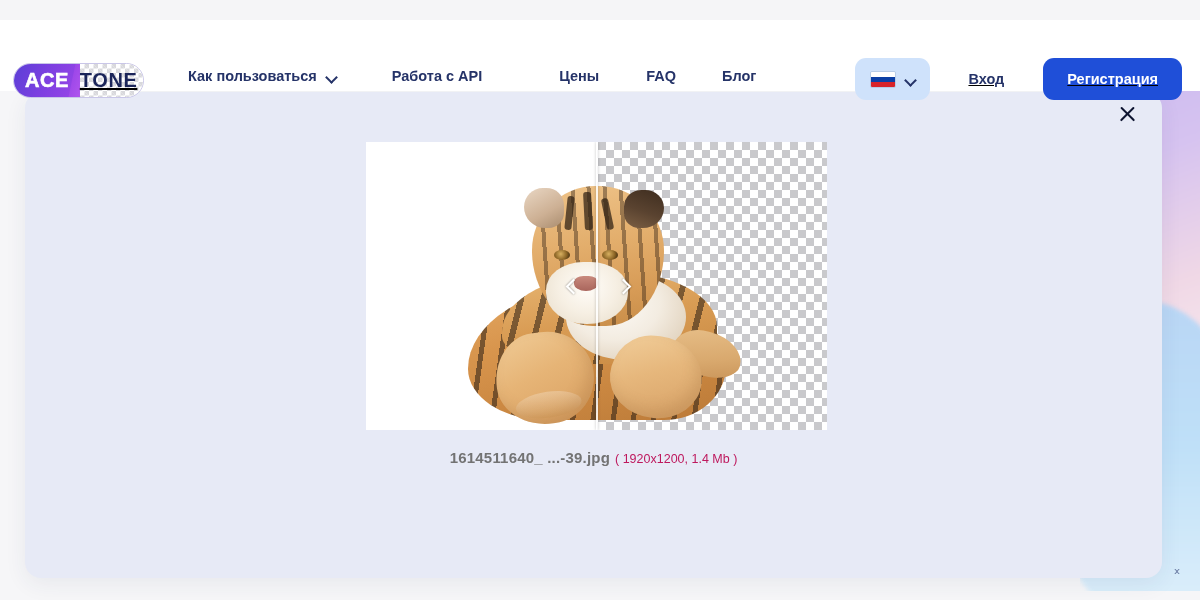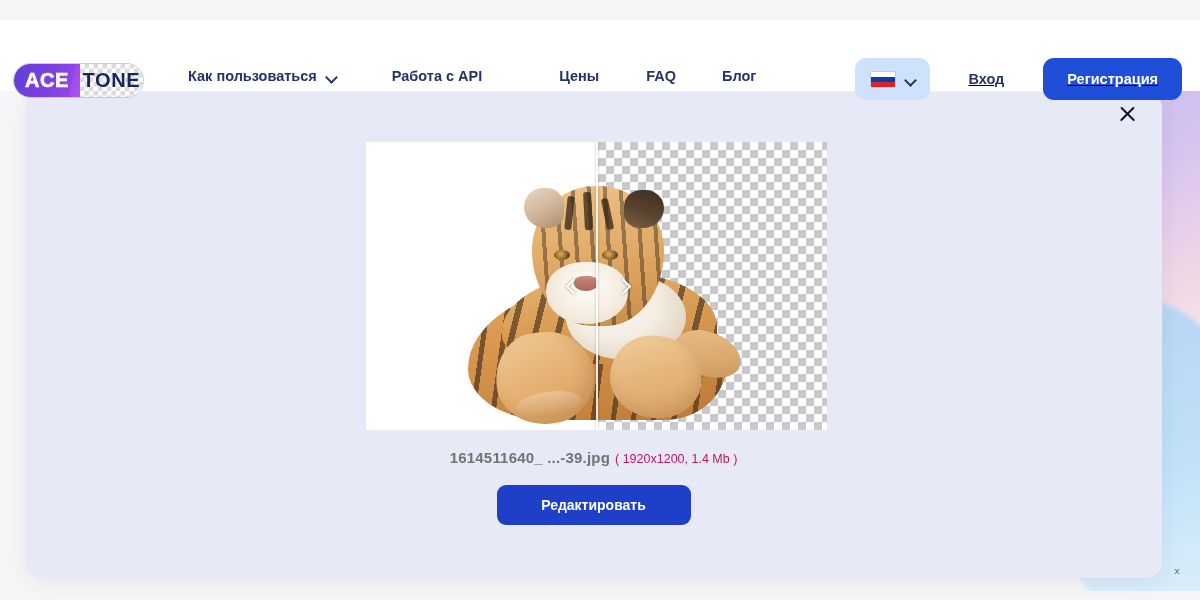--- a/index.html
+++ b/index.html
@@ -73,21 +73,22 @@
     position: relative;
     width: 49%;
     background-color: #ffffff;
     background-image:
       linear-gradient(45deg, #d8d8dc 25%, transparent 25%, transparent 75%, #d8d8dc 75%),
       linear-gradient(45deg, #d8d8dc 25%, transparent 25%, transparent 75%, #d8d8dc 75%);
     background-size: 9px 9px;
     background-position: 0 0, 4.5px 4.5px;
     display: flex;
     align-items: center;
-    justify-content: center;
+    justify-content: flex-start;
+    text-decoration: underline;
   }
   .logo-ace {
     position: relative;
     z-index: 3;
     font-size: 20px;
     font-weight: bold;
     letter-spacing: 0.6px;
     color: #ffffff;
     -webkit-text-stroke: 0.6px #ffffff;
   }
@@ -638,17 +639,16 @@
           <span class="knob-arrow right"></span>
         </div>
       </div>
     </div>
 
     <div class="file-meta">
       <span class="file-name">1614511640_ ...-39.jpg</span><span class="file-dims">( 1920x1200, 1.4 Mb )</span>
     </div>
 
     <div class="actions">
-      <button class="btn-edit">Редактировать</button>
     </div>
 
   </div>
 </div>
 
 </body></html>

